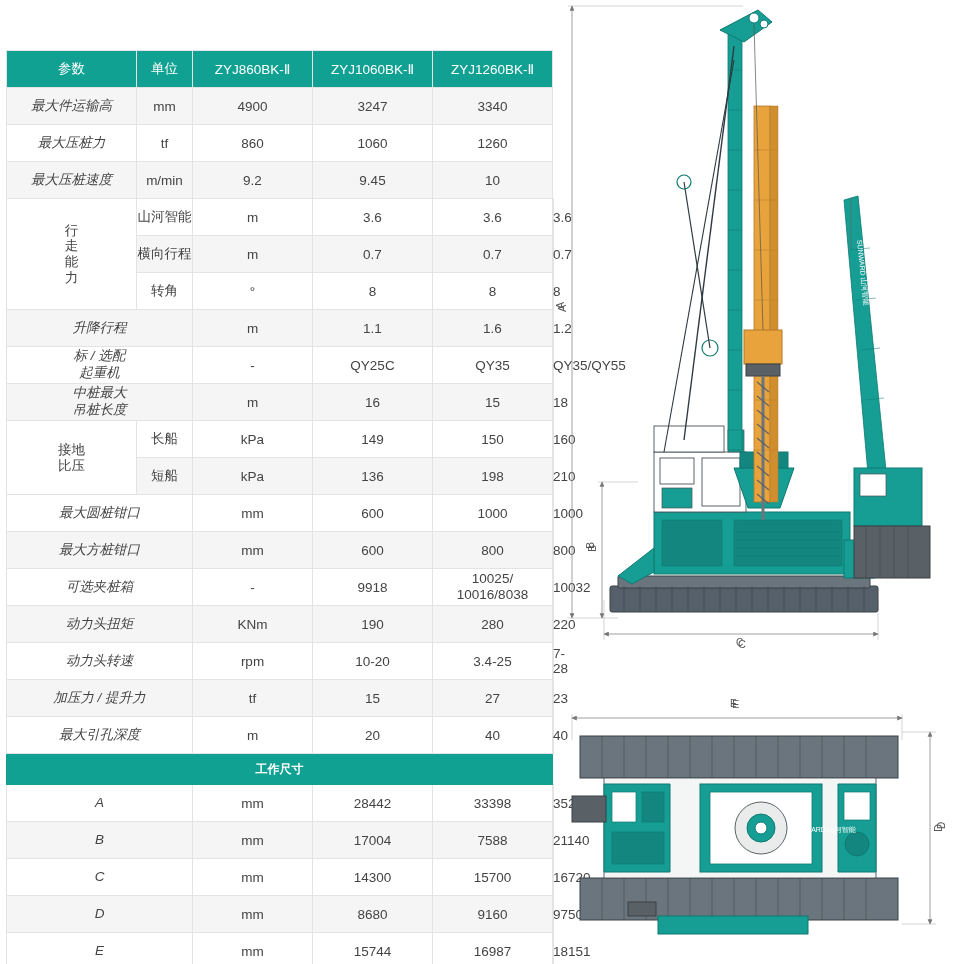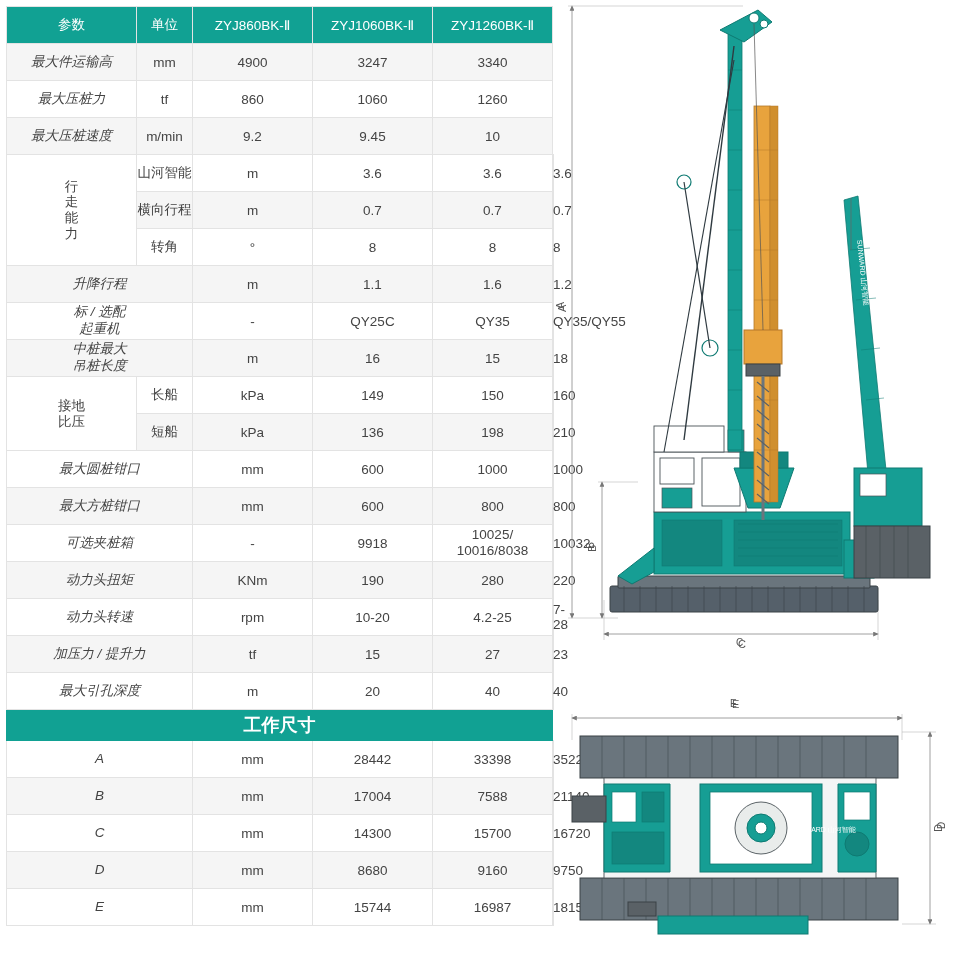--- a/index.html
+++ b/index.html
@@ -17,20 +17,21 @@
   }
   .page {
     display: flex;
     width: 960px;
     height: 964px;
   }
   .left-pane {
     width: 558px;
     padding: 6px 0 8px 6px;
     box-sizing: border-box;
+    margin-top: 44px;
   }
   .right-pane {
     width: 402px;
     position: relative;
     box-sizing: border-box;
   }
 
   table.spec {
     border-collapse: collapse;
     width: 548px;
@@ -77,21 +78,21 @@
   }
   td.sublabel {
     text-align: center;
   }
   tr.section td {
     background: #11a193 !important;
     color: #ffffff;
     font-weight: bold;
     height: 30px;
     border: 1px solid #11a193;
-    font-size: 18px;
+    font-size: 12px;
   }
   .col-param { width: 130px; }
   .col-unit  { width: 56px; }
   .col-val   { width: 120px; }
 
   .two-line { line-height: 1.2; }
 
   
   .drawing {
     position: absolute;
@@ -262,21 +263,21 @@
           <td>KNm</td>
           <td>190</td>
           <td>280</td>
           <td>220</td>
         </tr>
 
         <tr>
           <td class="label" colspan="2">动力头转速</td>
           <td>rpm</td>
           <td>10-20</td>
-          <td>4.2-25</td>
+          <td>3.4-25</td>
           <td>7-28</td>
         </tr>
 
         <tr>
           <td class="label" colspan="2">加压力 / 提升力</td>
           <td>tf</td>
           <td>15</td>
           <td>27</td>
           <td>23</td>
         </tr>

